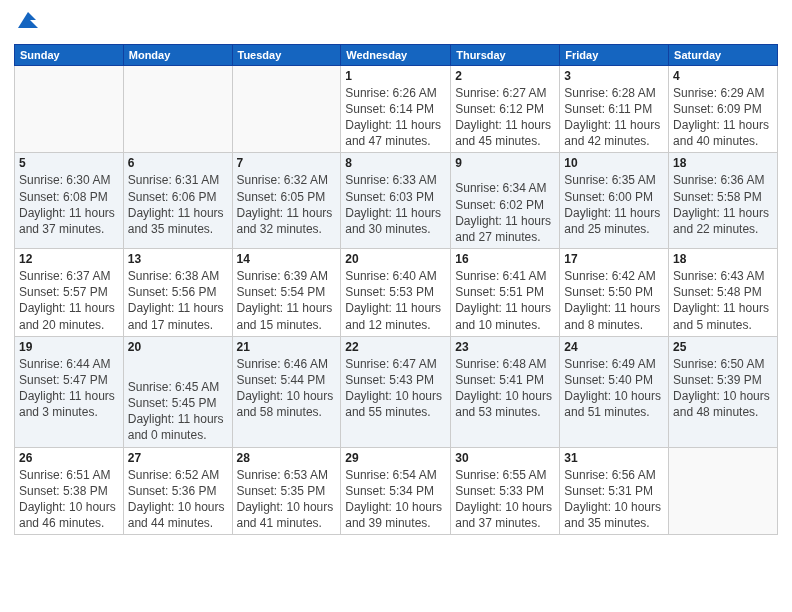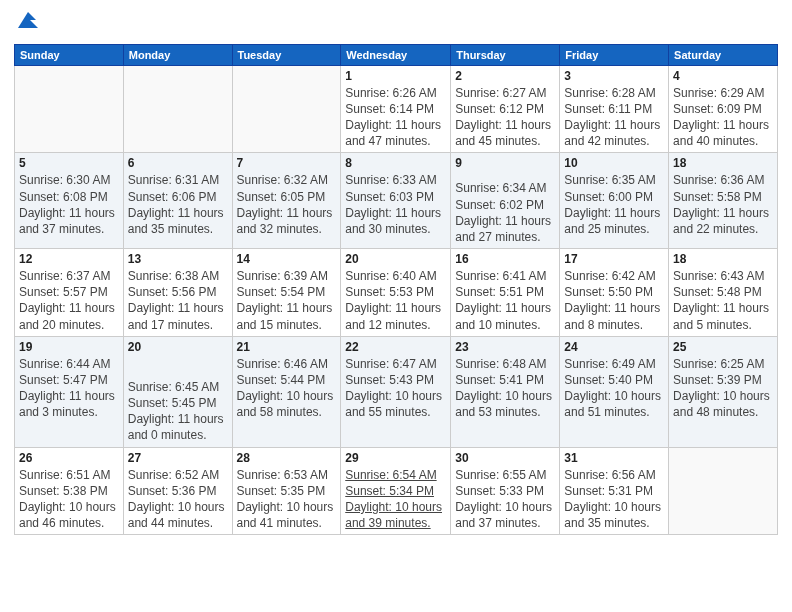--- a/index.html
+++ b/index.html
@@ -301,21 +301,21 @@
           </td>
           <td>
             <div class="day-num">24</div>
             <div class="day-info" style="white-space: pre-line;">Sunrise: 6:49 AM
 Sunset: 5:40 PM
 Daylight: 10 hours
 and 51 minutes.</div>
           </td>
           <td>
             <div class="day-num">25</div>
-            <div class="day-info" style="white-space: pre-line;">Sunrise: 6:25 AM
+            <div class="day-info" style="white-space: pre-line;">Sunrise: 6:50 AM
 Sunset: 5:39 PM
 Daylight: 10 hours
 and 48 minutes.</div>
           </td>
         </tr>
         <tr>
           <td>
             <div class="day-num">26</div>
             <div class="day-info" style="white-space: pre-line;">Sunrise: 6:51 AM
 Sunset: 5:38 PM
@@ -331,21 +331,21 @@
           </td>
           <td>
             <div class="day-num">28</div>
             <div class="day-info" style="white-space: pre-line;">Sunrise: 6:53 AM
 Sunset: 5:35 PM
 Daylight: 10 hours
 and 41 minutes.</div>
           </td>
           <td>
             <div class="day-num">29</div>
-            <div class="day-info" style="white-space: pre-line; text-decoration: underline;">Sunrise: 6:54 AM
+            <div class="day-info" style="white-space: pre-line;">Sunrise: 6:54 AM
 Sunset: 5:34 PM
 Daylight: 10 hours
 and 39 minutes.</div>
           </td>
           <td>
             <div class="day-num">30</div>
             <div class="day-info" style="white-space: pre-line;">Sunrise: 6:55 AM
 Sunset: 5:33 PM
 Daylight: 10 hours
 and 37 minutes.</div>

